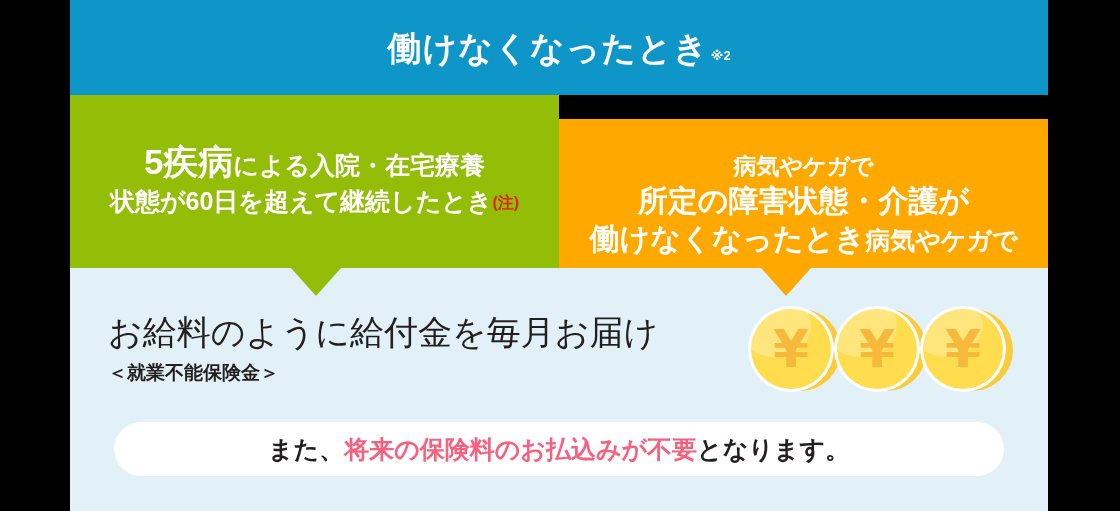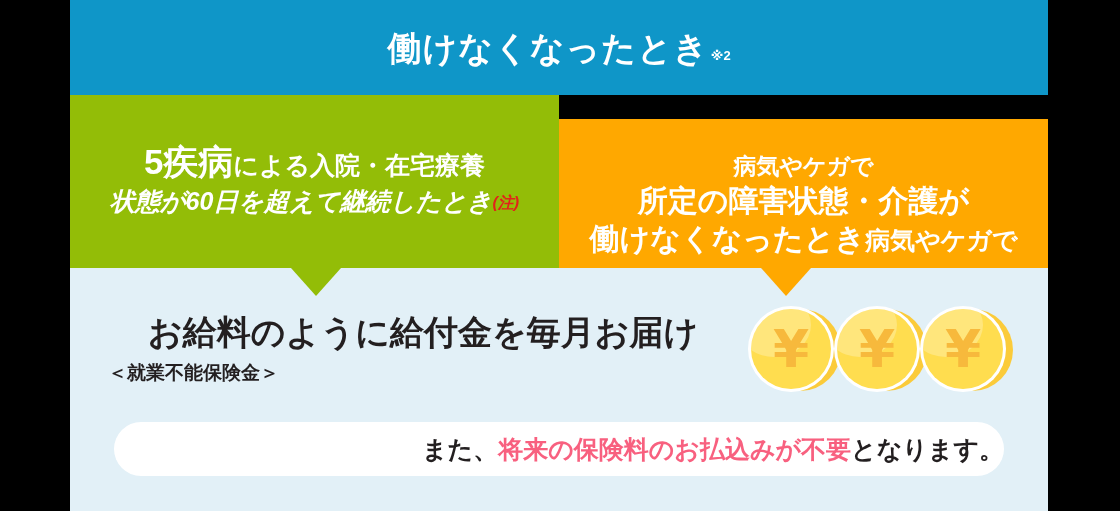--- a/index.html
+++ b/index.html
@@ -92,21 +92,21 @@
   .cond-line {
     color: #ffffff;
     font-weight: bold;
     line-height: 1.28;
     white-space: nowrap;
     text-align: center;
   }
   .g-l1 { font-size: 25px; }
   .g-l1 .big { font-size: 35px; letter-spacing: 0px; }
   .g-l1 .small { font-size: 25px; }
-  .g-l2 { font-size: 25px; font-style: italic; }
+  .g-l2 { font-size: 25px; }
   .g-note {
     color: #e2231a;
     font-size: 16px;
     font-weight: bold;
     vertical-align: 2px;
   }
   .o-l1 { font-size: 23px; }
   .o-l2 { font-size: 30px; }
   .o-l3 { font-size: 30px; }
   .o-l3 .sfx { font-size: 25px; }
@@ -141,24 +141,23 @@
 
   .benefit-block {
     position: absolute;
     left: 38px;
     top: 46px;
     width: 600px;
   }
   .benefit-title {
     color: #231f20;
     font-size: 34px;
-    font-weight: bold;
+    font-weight: normal;
     line-height: 1.1;
     white-space: nowrap;
-    margin-left: 40px;
   }
   .benefit-sub {
     color: #231f20;
     font-size: 19px;
     font-weight: bold;
     margin-top: 9px;
     white-space: nowrap;
   }
 
   
@@ -237,21 +236,21 @@
   .pill {
     position: absolute;
     left: 44px;
     top: 154px;
     width: 890px;
     height: 54px;
     background: #ffffff;
     border-radius: 27px;
     display: flex;
     align-items: center;
-    justify-content: flex-end;
+    justify-content: center;
   }
   .pill-text {
     font-size: 25px;
     font-weight: bold;
     color: #231f20;
     white-space: nowrap;
     line-height: 1;
   }
   .pill-text .hl { color: #f8607f; }
 </style>

